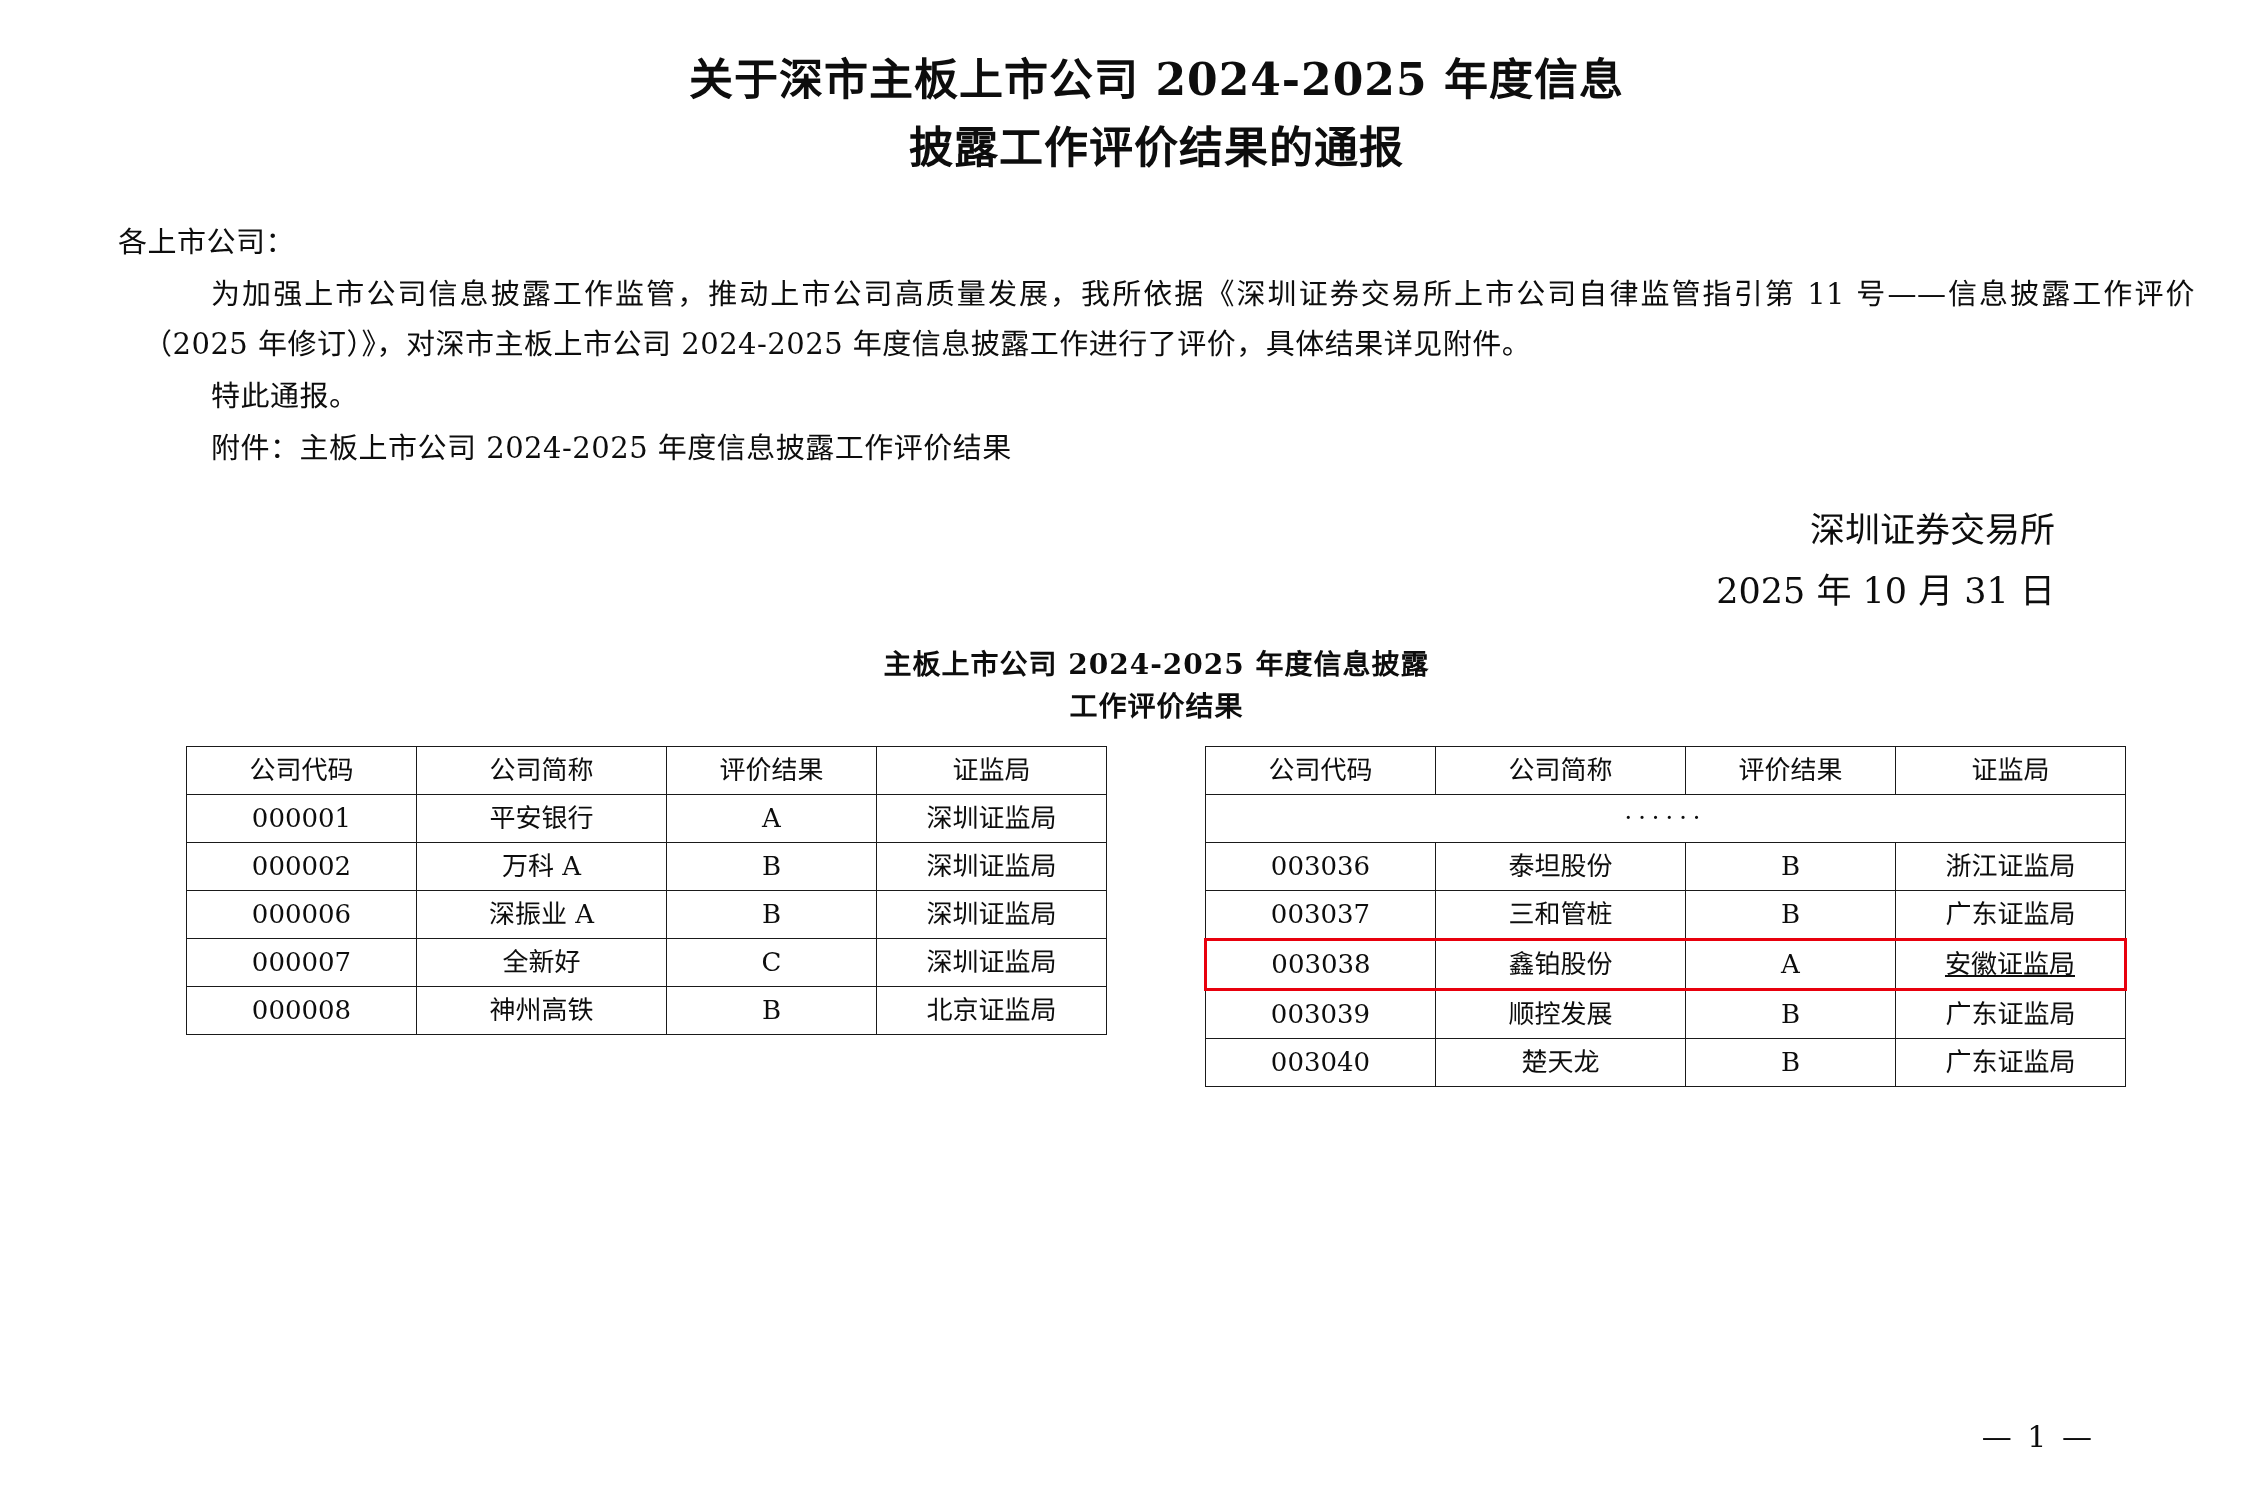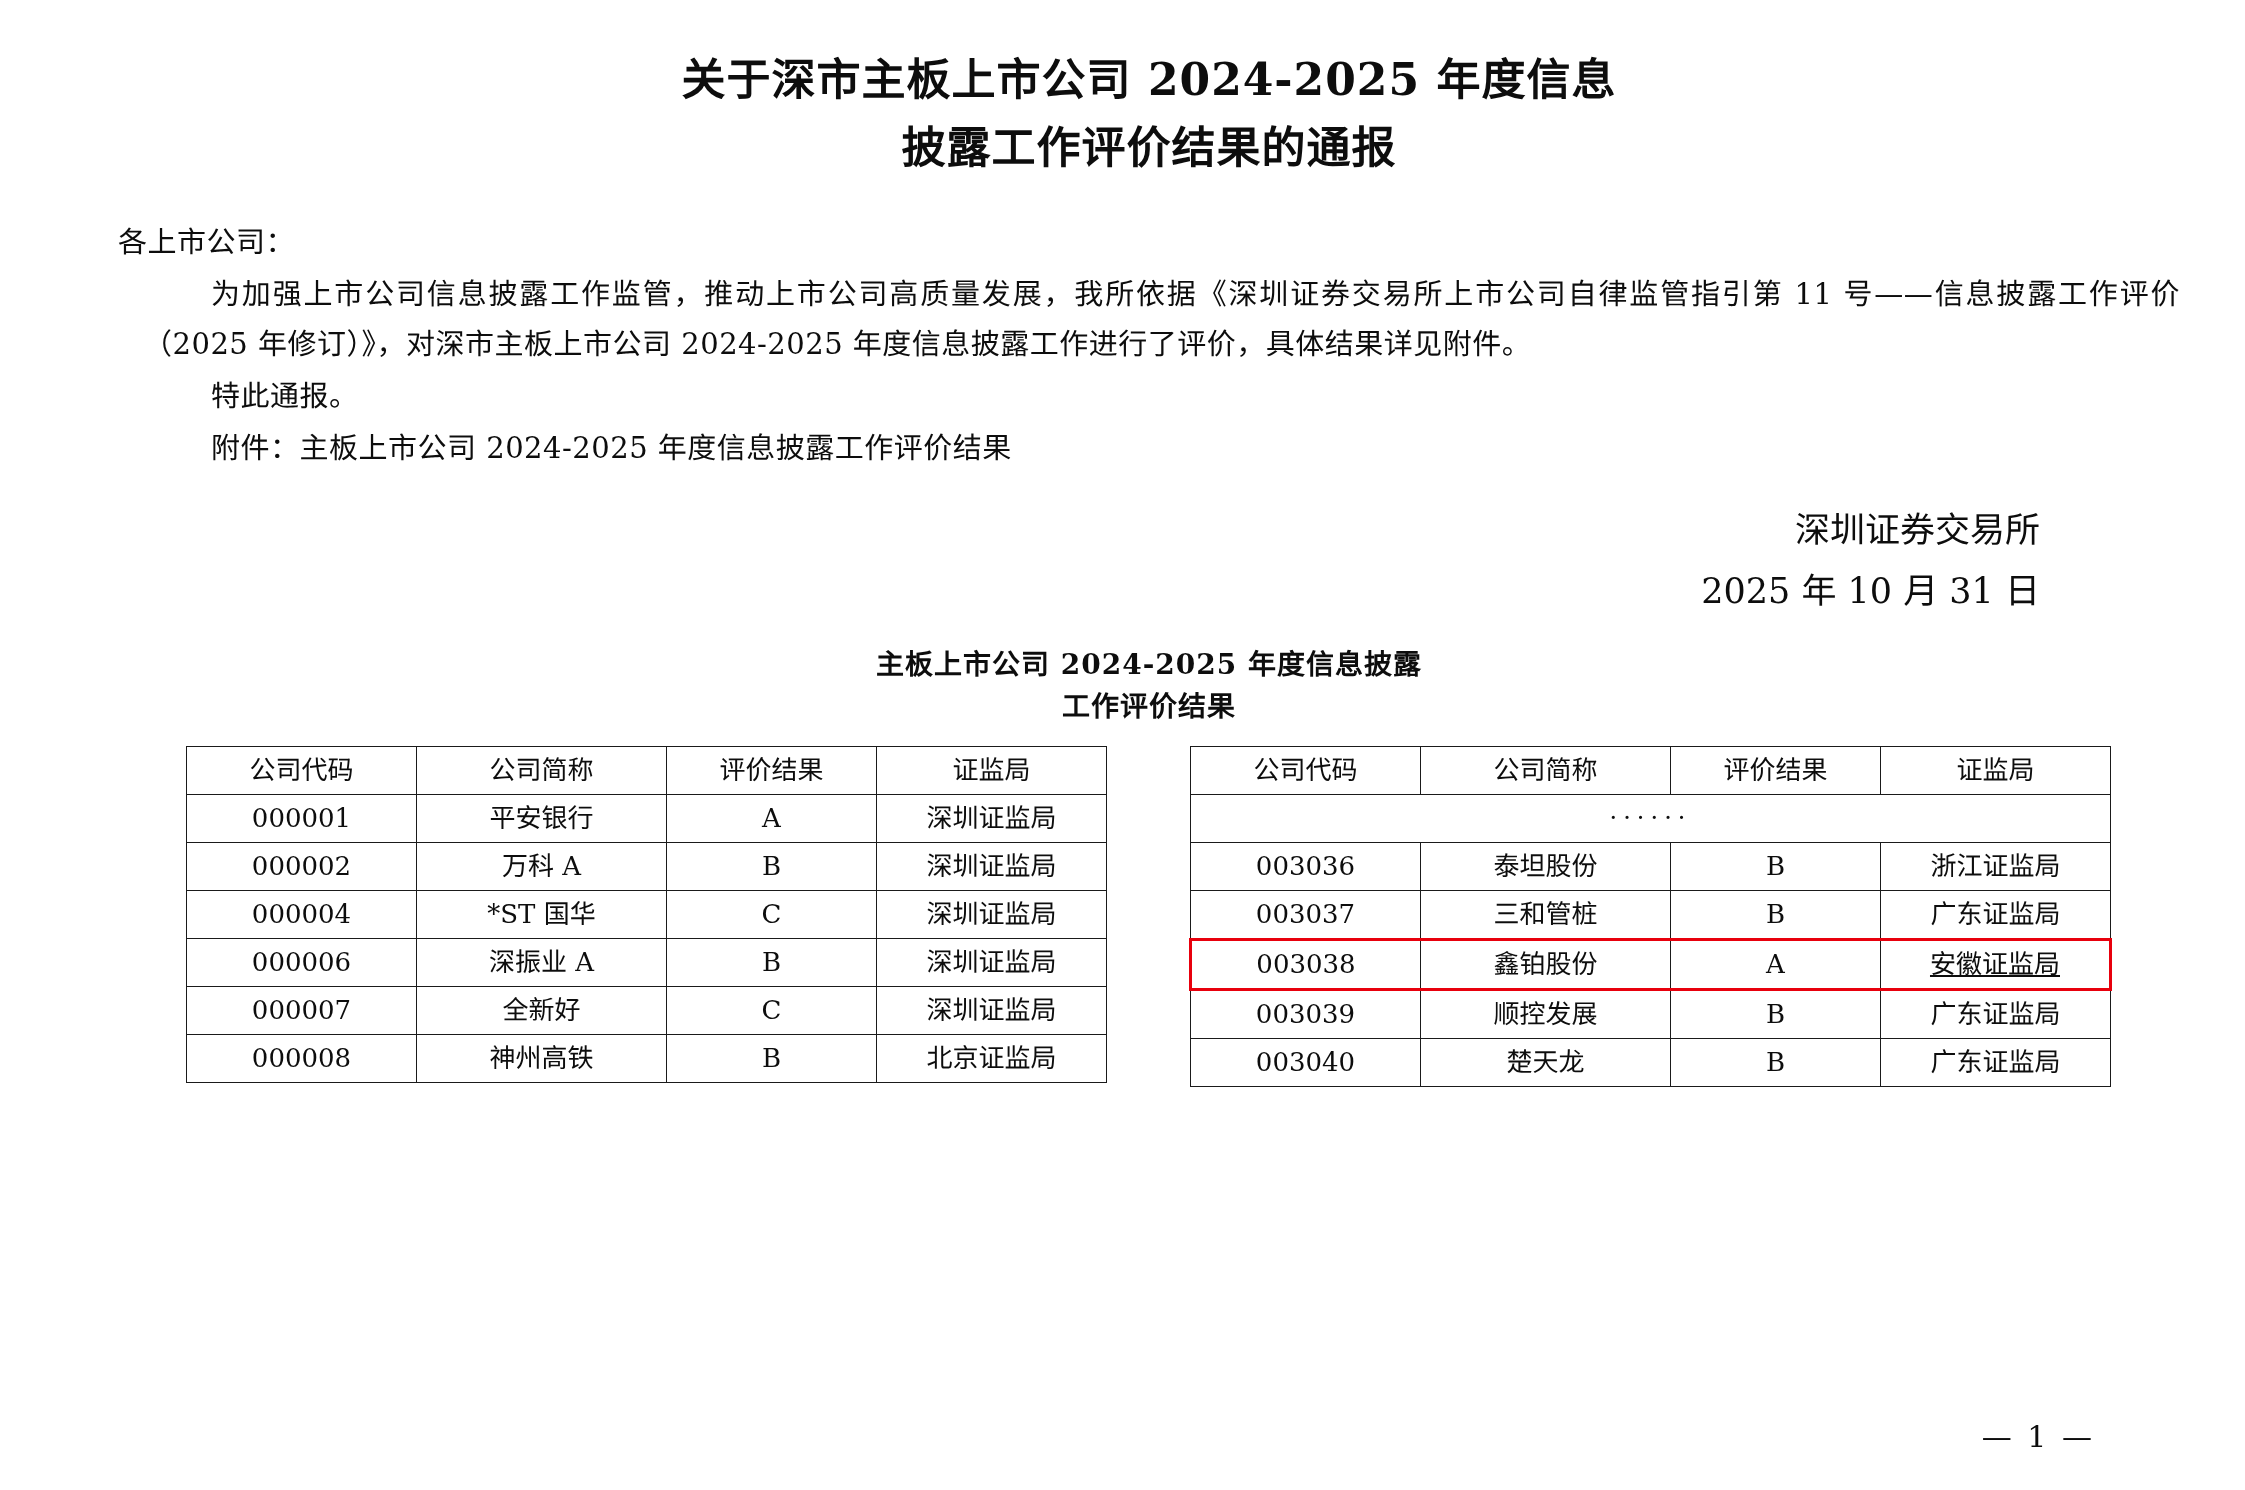--- a/index.html
+++ b/index.html
@@ -14,21 +14,21 @@
     font-family: "DejaVu Serif", "Liberation Serif", serif;
     color: #0d0d0d;
     position: relative;
     overflow: hidden;
   }
   .page {
     position: relative;
     width: 2245px;
     height: 1490px;
     box-sizing: border-box;
-    padding: 46px 65px 0 118px;
+    padding: 46px 50px 0 118px;
   }
   
   .doc-title {
     text-align: center;
     font-weight: bold;
     font-size: 44px;
     line-height: 1.55;
     letter-spacing: 1px;
     margin: 0 auto;
     width: 1300px;
@@ -177,26 +177,20 @@
             <td>A</td>
             <td>深圳证监局</td>
           </tr>
           <tr>
             <td>000002</td>
             <td>万科 A</td>
             <td>B</td>
             <td>深圳证监局</td>
           </tr>
           <tr>
-            <td>000004</td>
-            <td>*ST 国华</td>
-            <td>C</td>
-            <td>深圳证监局</td>
-          </tr>
-          <tr>
             <td>000006</td>
             <td>深振业 A</td>
             <td>B</td>
             <td>深圳证监局</td>
           </tr>
           <tr>
             <td>000007</td>
             <td>全新好</td>
             <td>C</td>
             <td>深圳证监局</td>

